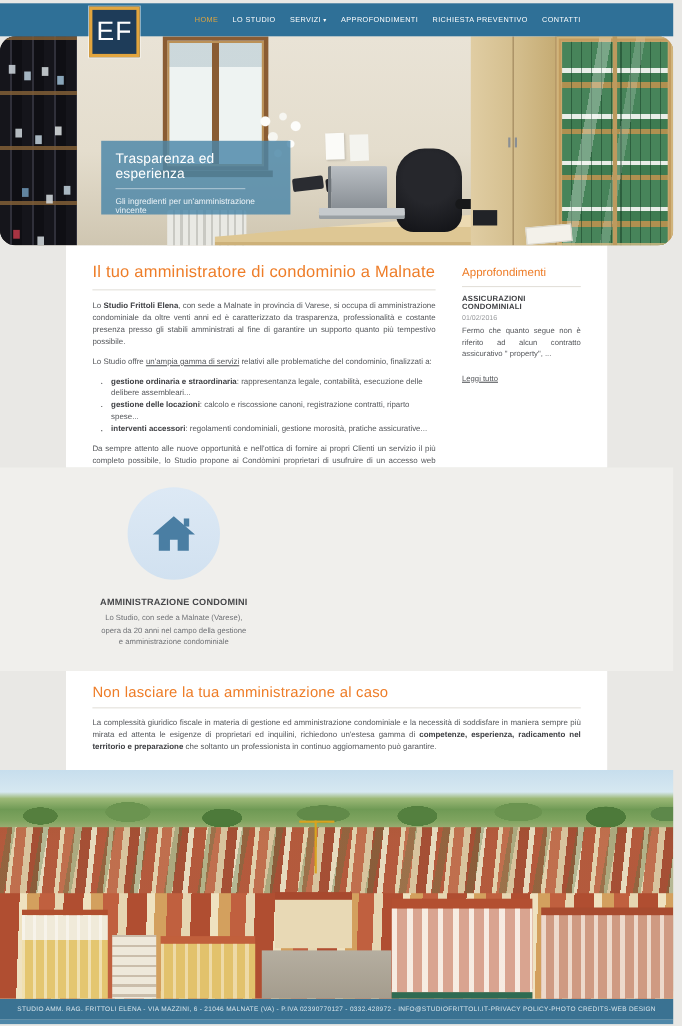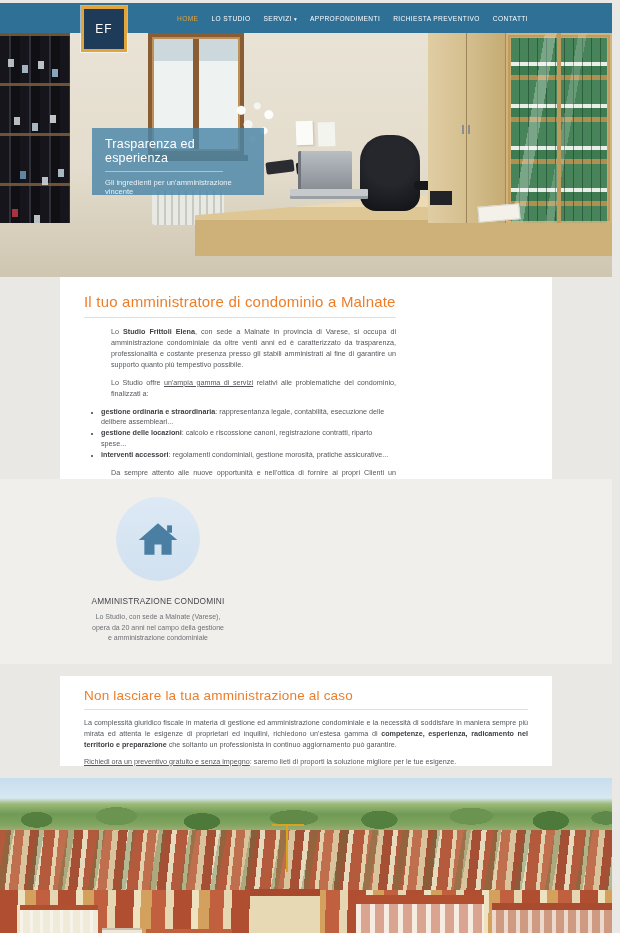--- a/index.html
+++ b/index.html
@@ -6,31 +6,31 @@
   html,body { width:620px; background:#e9e8e5; font-family:"Liberation Sans", sans-serif; }
   .page { position:relative; width:620px; height:933px; background:#e9e8e5; overflow:hidden; }
   .site { position:absolute; left:0; top:3px; width:612px; }
 
   
   .nav { position:relative; height:30px; background:#2f7097; z-index:30; }
   .nav-inner { position:relative; width:492px; height:30px; margin:0 auto; padding:0 24px; }
   .logo-box { position:absolute; left:21px; top:3px; width:46px; height:46px; background:#1e3c59;
     border:3px solid #e2a53e; box-shadow:0 0 0 1px rgba(255,255,255,.55); z-index:40;
     display:flex; align-items:center; justify-content:center; }
-  .logo-box span { color:#fff; font-size:12px; letter-spacing:1px; }
+  .logo-box span { color:#fff; font-size:24px; letter-spacing:1px; }
   .brand { position:absolute; left:96px; top:0; height:30px; line-height:30px; color:#fff;
     font-variant:small-caps; font-size:11.5px; letter-spacing:1px; }
   .menu { position:absolute; right:24px; top:0; height:30px; display:flex; align-items:center; gap:13px; }
   .menu a { font-size:6.6px; letter-spacing:.4px; color:#fff; text-decoration:none; white-space:nowrap; }
   .menu a.active { color:#e0a53e; }
   .caret { font-size:5.5px; margin-left:2px; }
 
   
-  .hero { position:relative; height:244px; overflow:hidden;
-    background:linear-gradient(180deg,#e9e3d6 0%,#e4ddcd 55%,#cfc6b1 100%); }
+  .hero { position:relative; height:190px; overflow:hidden;
+    background:linear-gradient(180deg,#e9e3d6 0%,#e4ddcd 55%,#cfc6b1 100%);border-radius:14px; }
   .h-shelf { position:absolute; left:0; top:0; width:70px; height:190px;
     background-image:
       repeating-linear-gradient(180deg, rgba(128,94,54,.85) 0 3px, transparent 3px 50px),
       repeating-linear-gradient(90deg, #15151b 0 9px, #30303a 9px 11px, #0f0f14 11px 20px);
     background-color:#17171d; }
   .h-chips { position:absolute; left:8px; top:26px; width:6px; height:8px; background:#cfd8de; opacity:.85;
     box-shadow: 14px 6px 0 #bcd0de, 30px 2px 0 #d8dee2, 44px 10px 0 #9fc0d6, 6px 58px 0 #d2dade,
       24px 64px 0 #c3d4de, 42px 56px 0 #e0e4e6, 12px 112px 0 #6f98b8, 34px 118px 0 #d8dee2,
       50px 110px 0 #c3d4de, 4px 150px 0 #c23a4a, 26px 156px 0 #d8dee2; }
   .h-window { position:absolute; left:148px; top:0; width:96px; height:122px; background:#eef3f2;
@@ -88,50 +88,50 @@
 
   .hero-overlay { position:absolute; left:92px; top:95px; width:172px; height:67px;
     background:rgba(74,134,168,.82); z-index:10; }
   .hero-title { padding:9px 13px 0; color:#fff; font-size:12.5px; letter-spacing:.2px; }
   .hero-divider { margin:6px 13px 6px; width:118px; height:1px; background:rgba(255,255,255,.45); }
   .hero-subtitle { padding:0 13px; color:#eaf2f7; font-size:7.6px; }
 
   
   .white1 { width:492px; margin:0 auto; background:#fff; height:202px; overflow:hidden;
     padding:16px 24px 0; }
-  .cols { display:flex; gap:24px;flex-direction:column; }
+  .cols { display:flex; gap:24px; }
   .main-col { width:312px; }
   h1.sec { color:#ee7d28; font-size:15px; font-weight:normal; letter-spacing:.2px;
     padding-bottom:7px; border-bottom:1px solid #e3e0da; margin-bottom:9px; }
-  .main-col p { font-size:7.2px; line-height:1.52; color:#55575b; text-align:justify; margin-bottom:7px;margin-left:27px; }
+  .main-col p { font-size:7.2px; line-height:1.52; color:#55575b; text-align:justify; margin-bottom:7px; }
   .main-col ul { margin:0 0 7px; padding-left:17px; }
   .main-col li { font-size:7.2px; line-height:1.5; color:#55575b; }
   .main-col li::marker { color:#3c3d40; font-size:6px; }
   .b { font-weight:bold; color:#3f4044; }
   .u { text-decoration:underline; }
 
   .sidebar { width:108px; }
   .sidebar h3 { color:#ee7d28; font-size:10.5px; font-weight:normal; padding:3px 0 6px;
     border-bottom:1px solid #e3e0da; margin-bottom:8px; }
   .sidebar h4 { font-size:7px; color:#3f4044; letter-spacing:.2px; margin-bottom:3px; }
   .sidebar .date { font-size:6.4px; color:#97999c; margin-bottom:4px; }
   .sidebar p { font-size:7px; line-height:1.5; color:#55575b; text-align:justify; margin-bottom:4px; }
   .sidebar a { font-size:7px; color:#55575b; text-decoration:underline; }
 
   
   .features-band { height:185px; background:#f0efec; padding-top:18px; }
   .features { width:444px; margin:0 auto; display:flex; }
   .feature { width:148px; text-align:center; }
   .circle { width:84px; height:84px; border-radius:50%; margin:0 auto 15px;
     background:linear-gradient(180deg,#dde9f5,#d1e1f0); display:flex; align-items:center; justify-content:center; }
-  .f-title { font-size:8.3px; font-weight:normal; color:#46474a; letter-spacing:.2px; margin-bottom:6px; }
+  .f-title { font-size:8.3px; font-weight:bold; color:#46474a; letter-spacing:.2px; margin-bottom:6px; }
   .f-text { font-size:7px; line-height:1.5; color:#6f7175; padding:0 8px; }
 
   
-  .white2 { width:492px; margin:12px auto; background:#fff; height:90px; overflow:hidden; padding:12px 24px 0; }
+  .white2 { width:492px; margin:0 auto; background:#fff; height:90px; overflow:hidden; padding:12px 24px 0; }
   h2.sec { color:#ee7d28; font-size:13.5px; font-weight:normal; letter-spacing:.2px;
     padding-bottom:6px; border-bottom:1px solid #e3e0da; margin-bottom:8px; }
   .white2 p { font-size:7.2px; line-height:1.52; color:#55575b; text-align:justify; margin-bottom:6px; }
 
   
   .town { position:relative; height:208px; overflow:hidden;
     background:linear-gradient(180deg,#c7deed 0px,#d6e8f1 20px,#9db977 26px,#6f9a55 36px,
       #7fa45f 46px,#cdbd96 64px,#d3c29b 208px); }
   .t-trees { position:absolute; left:0; top:22px; width:100%; height:36px;
     background-image:
@@ -268,21 +268,20 @@
           </div>
           <h5 class="f-title">AMMINISTRAZIONE CONDOMINI</h5>
           <p class="f-text">Lo Studio, con sede a Malnate (Varese), opera da 20 anni nel campo della gestione e amministrazione condominiale</p>
         </div>
       </div>
     </section>
 
     <section class="white2">
       <h2 class="sec">Non lasciare la tua amministrazione al caso</h2>
       <p><span>La complessità giuridico fiscale in materia di gestione ed amministrazione condominiale e la necessità di soddisfare in maniera sempre più mirata ed attenta le esigenze di proprietari ed inquilini, richiedono un'estesa gamma di </span><span class="b">competenze, esperienza, radicamento nel territorio e preparazione</span><span> che soltanto un professionista in continuo aggiornamento può garantire.</span></p>
-      <p><span class="u">Richiedi ora un preventivo gratuito e senza impegno</span><span>: saremo lieti di proporti la soluzione migliore per le tue esigenze.</span></p>
     </section>
 
     <div class="town">
       <div class="t-trees"></div>
       <div class="t-mid"></div>
       <div class="t-mid2"></div>
       <div class="t-fore"></div>
       <div class="t-b1"></div>
       <div class="t-b2"></div>
       <div class="t-b3"></div>

